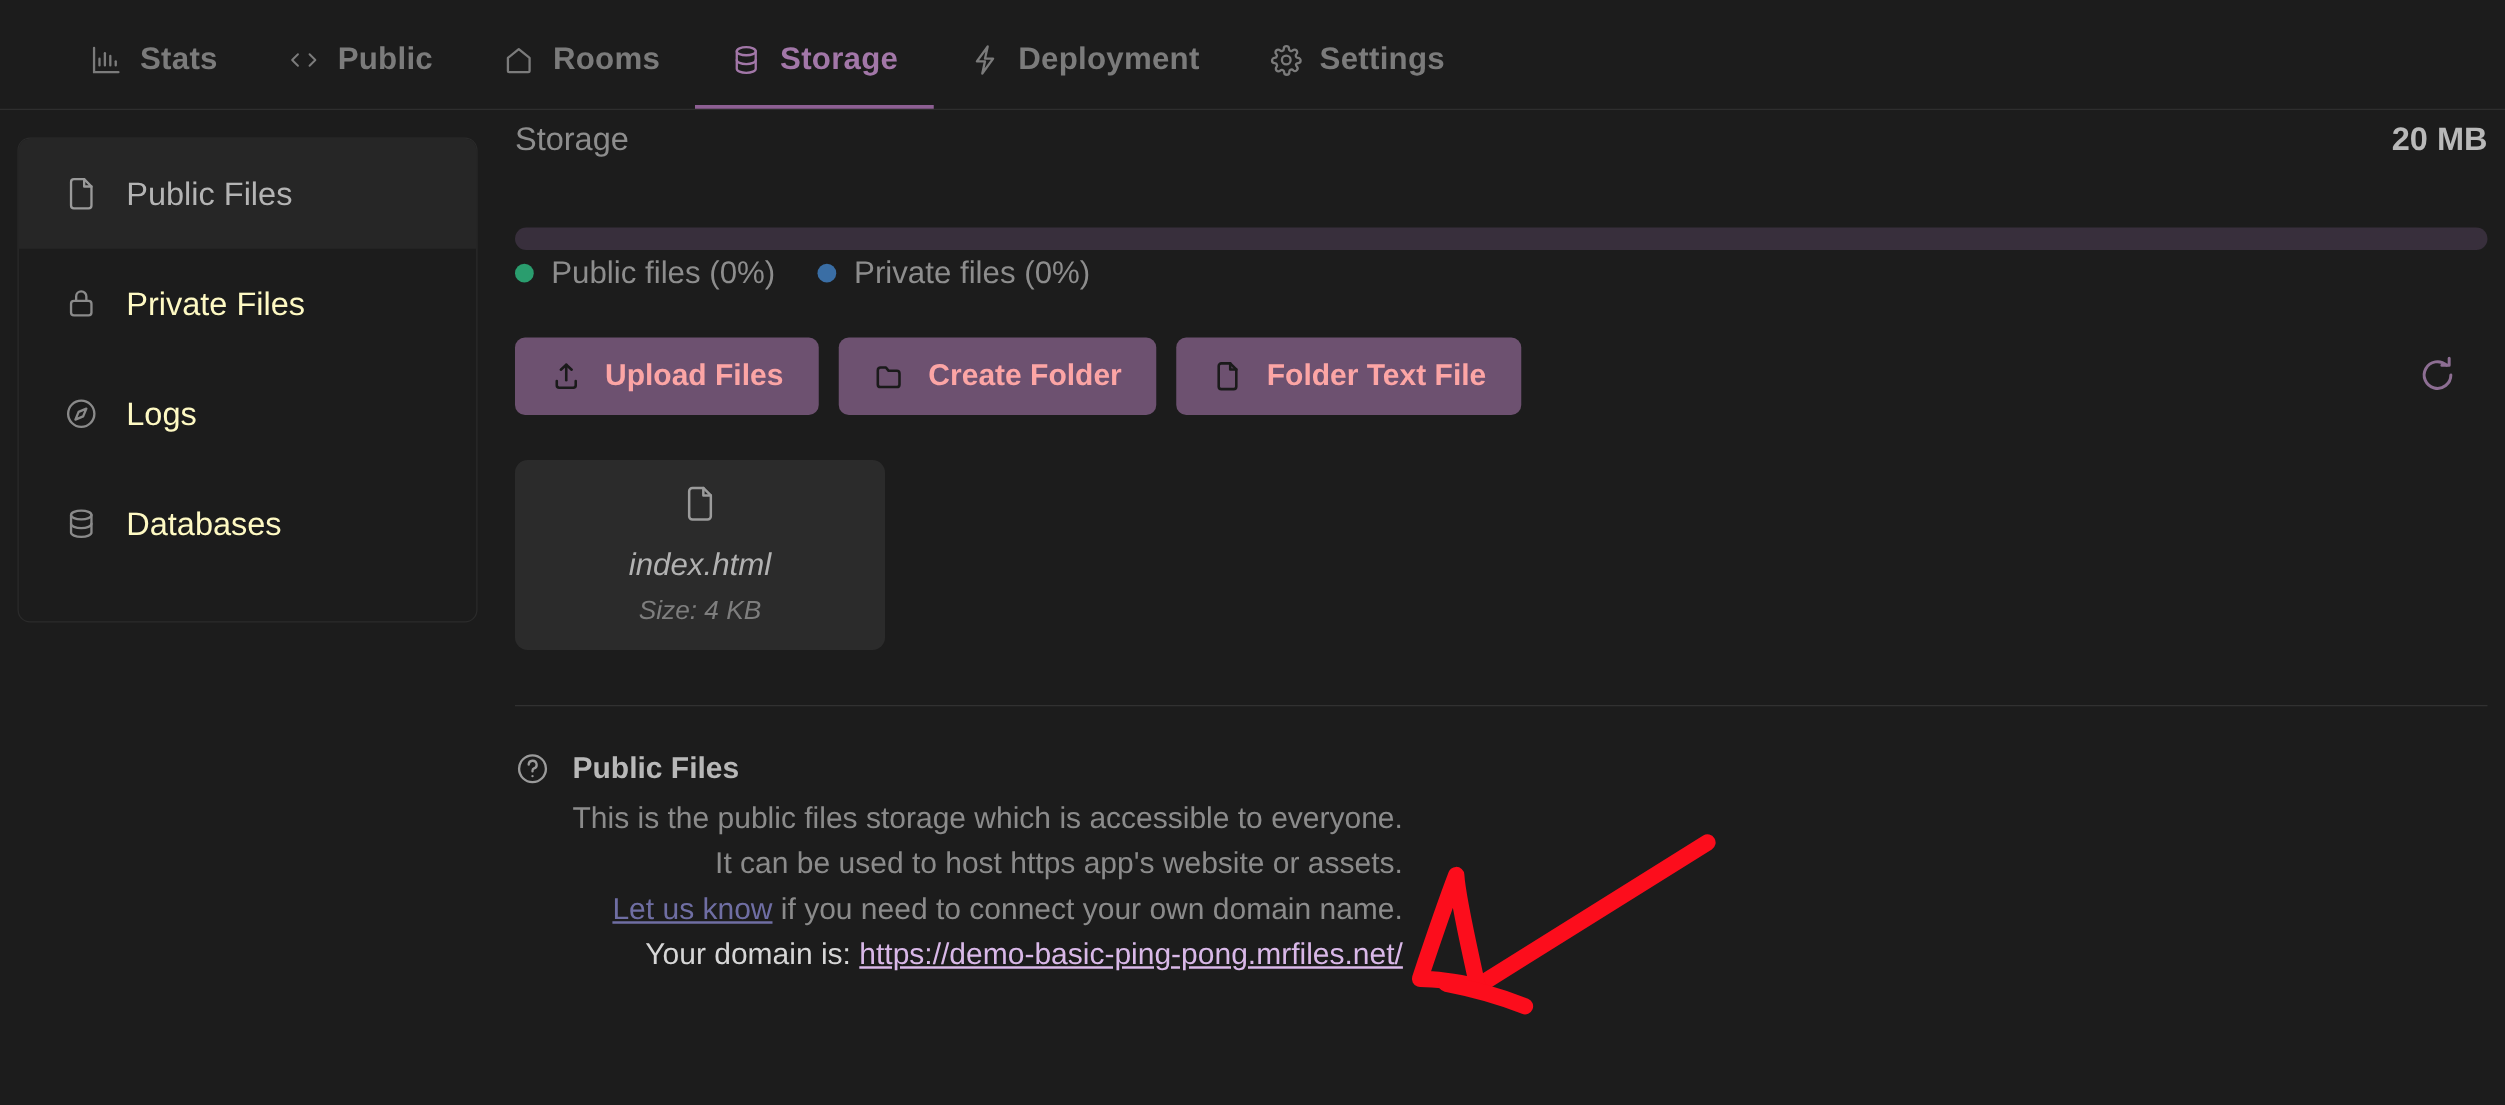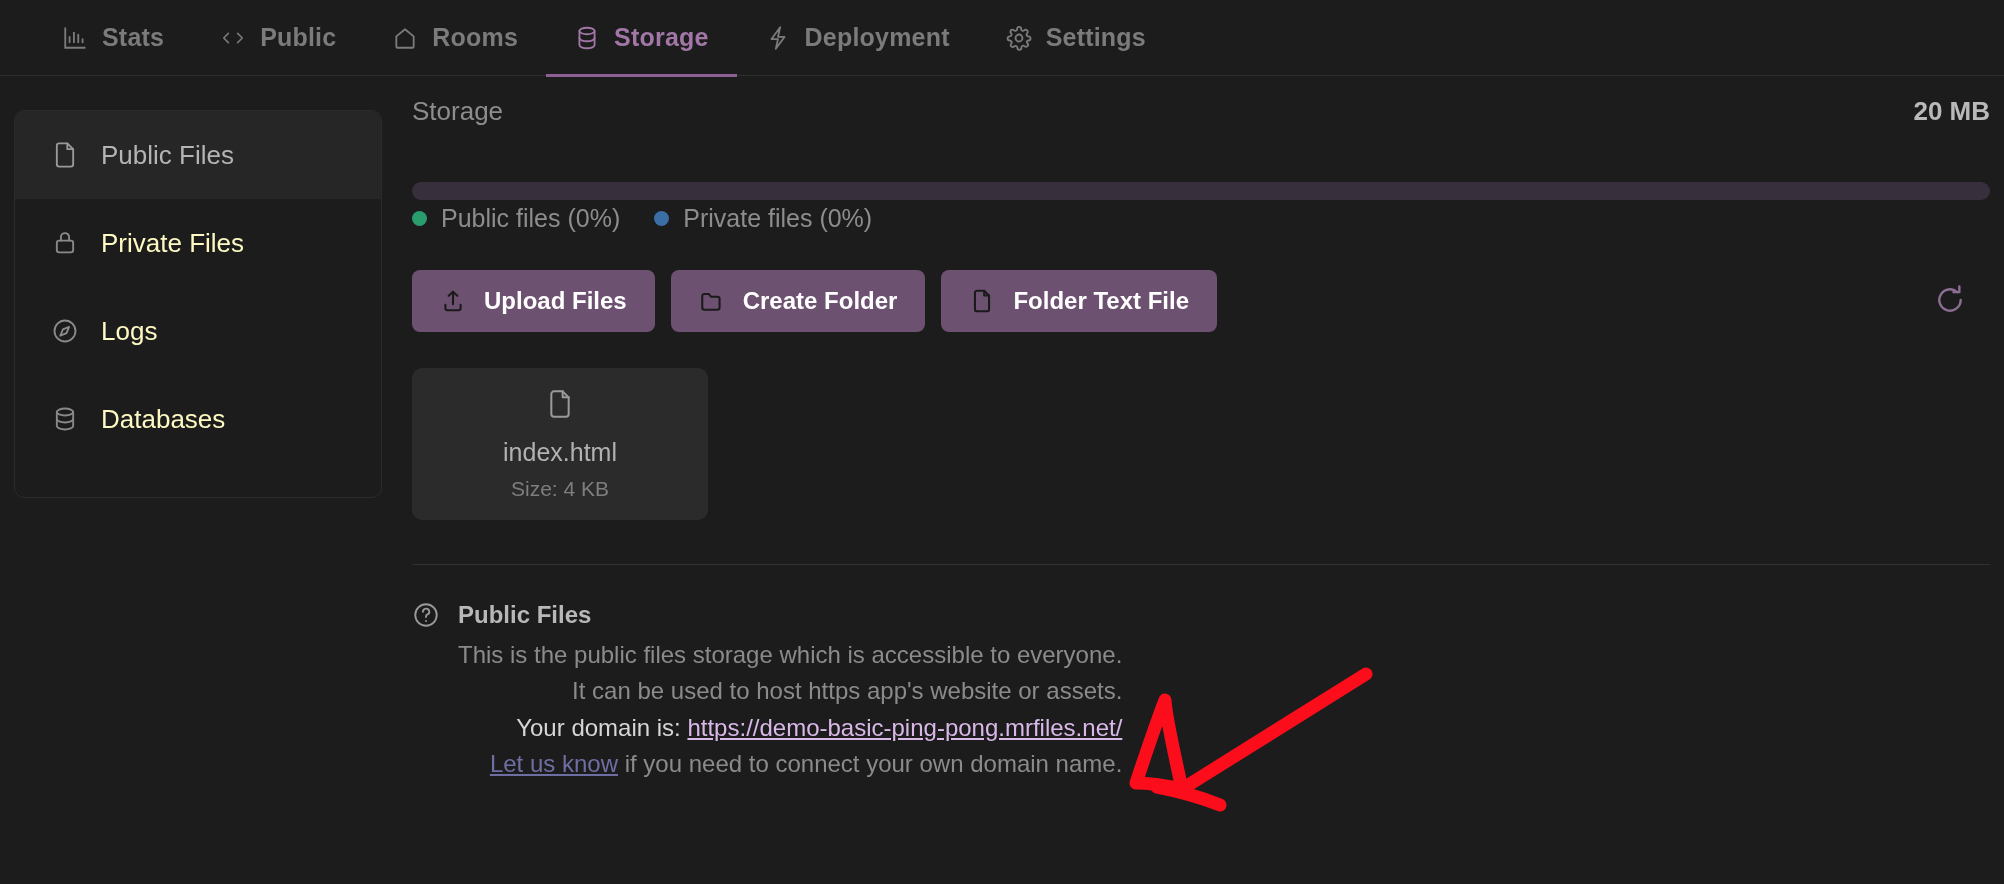--- a/index.html
+++ b/index.html
@@ -17,25 +17,25 @@
     width: 2004px;
     height: 884px;
     background: #1c1c1c;
   }
 
   
   .topnav {
     position: absolute;
     top: 0; left: 0;
     width: 2004px;
-    height: 76px;
+    height: 88px;
     border-bottom: 1px solid #2e2e2e;
     display: flex;
-    align-items: center;
-    padding-left: 34px;
+    align-items: flex-end;
+    padding-left: 44px;
   }
   .nav-tab {
     display: flex;
     align-items: center;
     gap: 14px;
     height: 79px;
     padding: 0 28px;
     color: #7b7b7b;
     font-size: 25px;
     font-weight: bold;
@@ -125,39 +125,39 @@
     height: 62px;
   }
   .btn {
     display: flex;
     align-items: center;
     gap: 18px;
     height: 62px;
     padding: 0 28px;
     border-radius: 8px;
     background: #6d5170;
-    color: #ffffff;
+    color: #fca5a5;
     font-size: 24px;
     font-weight: bold;
     border: none;
     cursor: pointer;
     font-family: "Liberation Sans", sans-serif;
   }
   .btn .ic { display:flex; align-items:center; justify-content:center; width: 26px; height: 26px; }
   .refresh-btn {
     position: absolute;
     right: 18px;
     top: 50%;
     transform: translateY(-50%);
     width: 44px; height: 44px;
     display: flex; align-items: center; justify-content: center;
     background: transparent; border: none; cursor: pointer;
   }
 
-  .file-grid { margin-top: 36px; display: flex; gap: 20px; }
+  .file-grid { margin-top: 36px; display: flex; gap: 20px; font-style: italic; }
   .file-card {
     width: 296px;
     height: 152px;
     border-radius: 10px;
     background: #2b2b2b;
     display: flex;
     flex-direction: column;
     align-items: center;
     justify-content: center;
     gap: 10px;
@@ -389,26 +389,26 @@
         <svg width="28" height="28" viewBox="0 0 24 24" fill="none" stroke="#9a9a9a" stroke-width="1.6" stroke-linecap="round" stroke-linejoin="round">
           <circle cx="12" cy="12" r="9.2"></circle>
           <path d="M9.4 9.2a2.7 2.7 0 1 1 3.6 2.55c-.7.27-1 .85-1 1.6v.45"></path>
           <path d="M12 17.1h.01"></path>
         </svg>
       </span>
       <div class="info-body">
         <div class="info-title">Public Files</div>
         <div class="info-line">This is the public files storage which is accessible to everyone.</div>
         <div class="info-line">It can be used to host https app's website or assets.</div>
+        <div class="info-line">
+          <a class="know-link" href="#">Let us know</a><span> if you need to connect your own domain name.</span>
+        </div>
         <div class="info-line strong">
           <span>Your domain is:</span>
           <a class="url-link" href="#">https://demo-basic-ping-pong.mrfiles.net/</a>
-        </div>
-        <div class="info-line">
-          <a class="know-link" href="#">Let us know</a><span> if you need to connect your own domain name.</span>
         </div>
       </div>
     </section>
 
   </main>
 
   <svg class="arrow-overlay" viewBox="0 0 2004 884">
     <g fill="none" stroke="#fc0d1c" stroke-width="13" stroke-linecap="round" stroke-linejoin="round">
       <path d="M1366 674 L1182 789"></path>
       <path d="M1182 789 C 1175 756, 1166 718, 1165 700 C 1155 726, 1143 762, 1136 783 C 1150 783, 1168 786, 1182 789 Z"></path>

